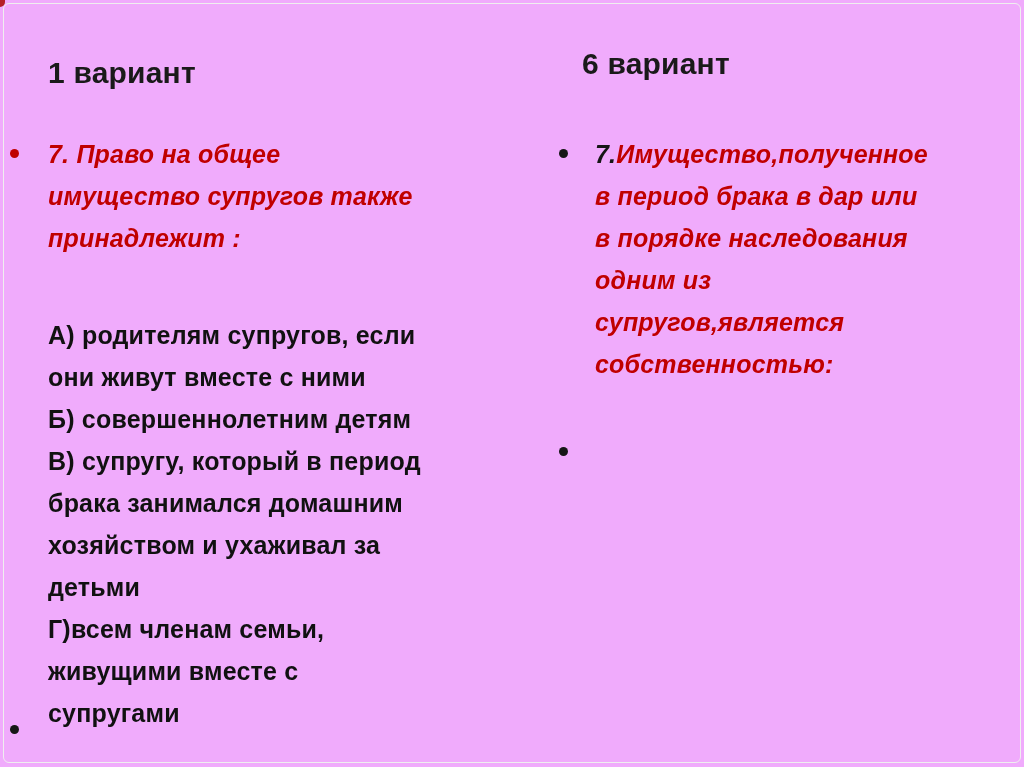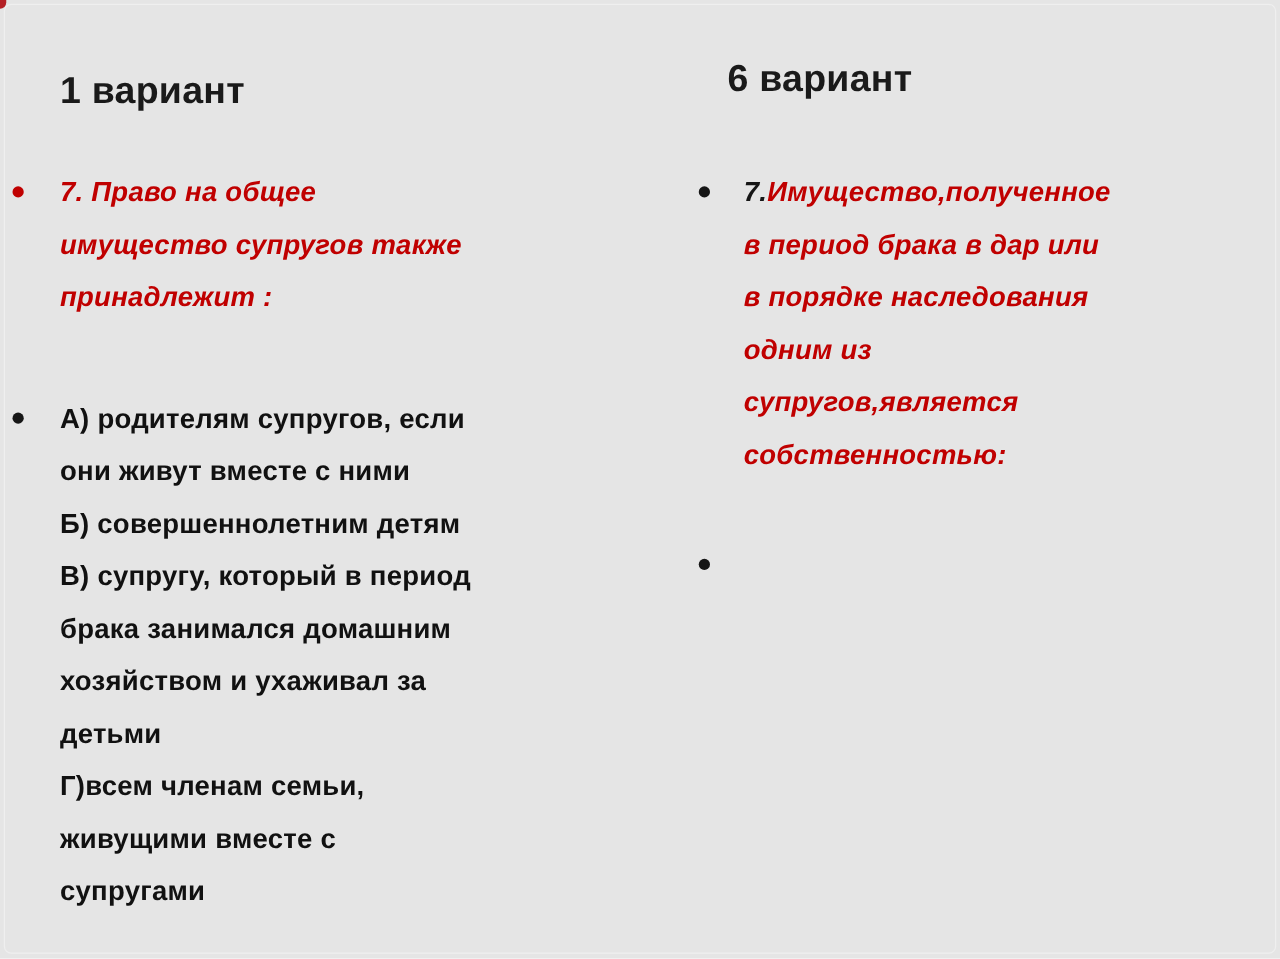--- a/index.html
+++ b/index.html
@@ -4,21 +4,21 @@
 <style>
   html, body {
     margin: 0;
     padding: 0;
     background: #ffffff;
   }
   .slide {
     position: relative;
     width: 1024px;
     height: 767px;
-    background: #e5e5e5;
+    background: #f0abfc;
     overflow: hidden;
     font-family: "Liberation Sans", sans-serif;
     font-weight: 700;
   }
   
   .frame {
     position: absolute;
     left: 3px;
     top: 3px;
     right: 3px;
@@ -58,40 +58,40 @@
     width: 9px;
     height: 9px;
     border-radius: 50%;
     margin-top: 16px;
   }
   .dot-red { background: #c00000; }
   .dot-black { background: #161616; }
 
   .bullet .text {
     margin: 0;
-    font-size: 22px;
+    font-size: 25px;
     line-height: 42px;
     white-space: pre-line;
   }
   .q .text {
     font-style: italic;
     color: #c00000;
     letter-spacing: 0.2px;
   }
   .q .lead-black { color: #161616; }
   .a .text {
     color: #111111;
     letter-spacing: 0.2px;
   }
 
   
   .c1 { left: 10px; width: 520px; }
   .c1 .dot { margin-right: 29px; }
   .q1 { top: 133px; }
-  .a1 { top: 314px; }
+  .a1 { top: 314px; align-items: flex-end; }
 
   
   .c2 { left: 559px; width: 458px; }
   .c2 .dot { margin-right: 27px; }
   .q2 { top: 133px; }
   .a2 { top: 431px; }
 </style>
 </head>
 <body>
 

